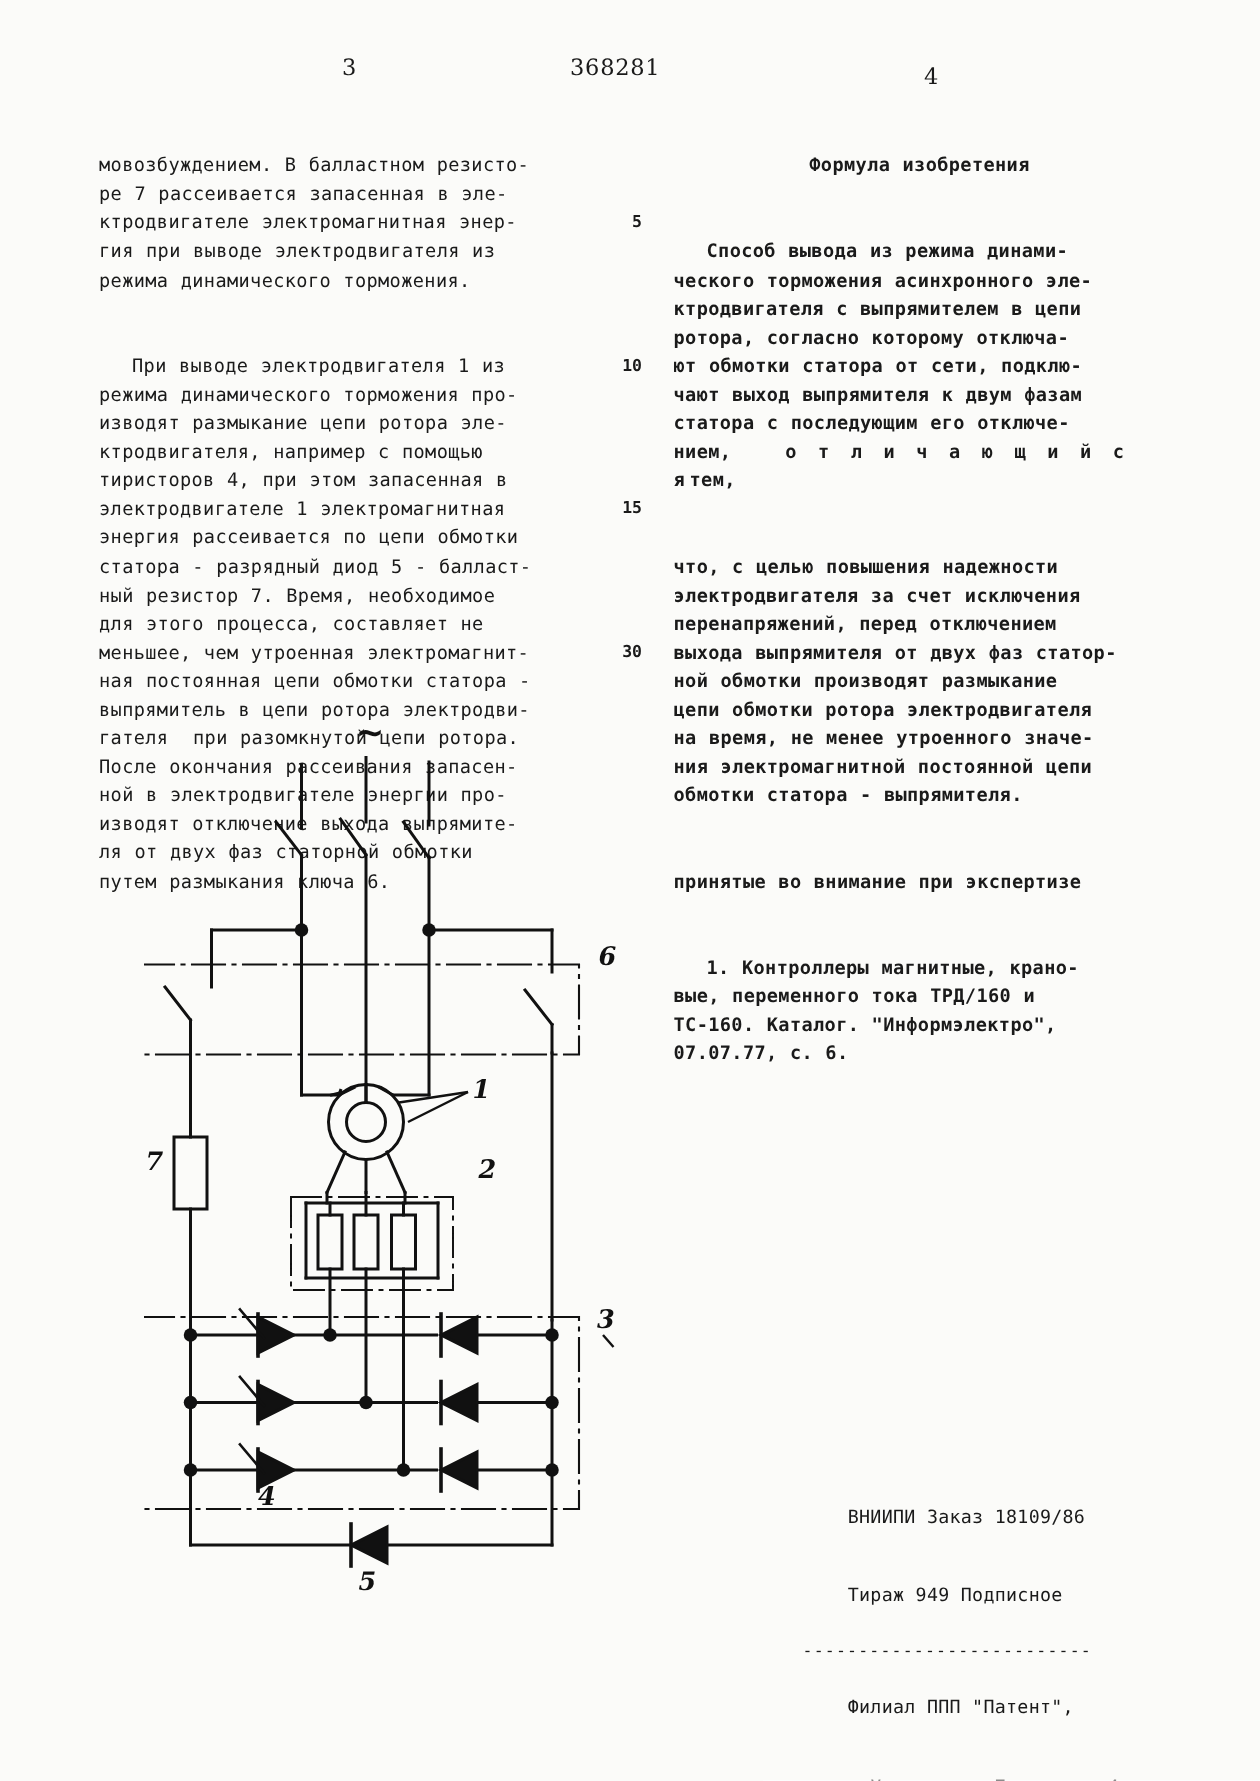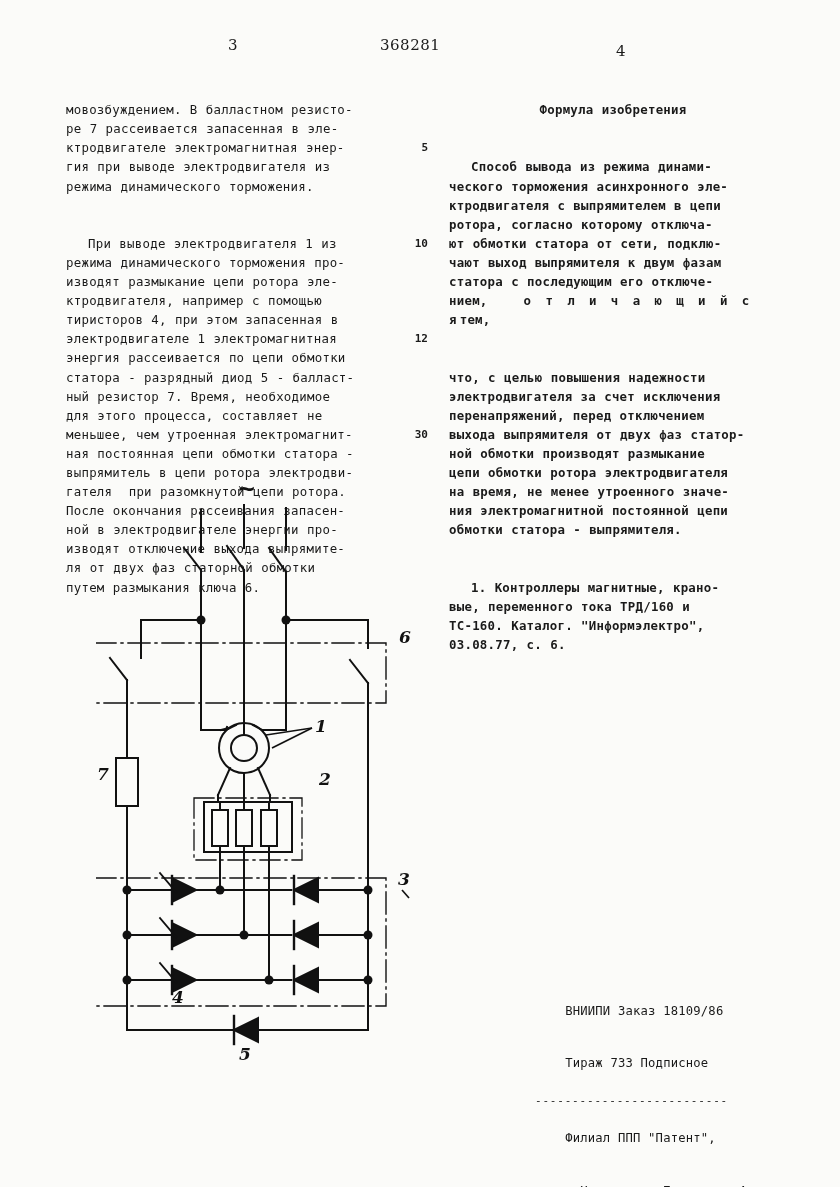--- a/index.html
+++ b/index.html
@@ -154,21 +154,21 @@
     <span>5</span>
     <span class="blank">.</span>
       <span class="blank">.</span>
       <span class="blank">.</span>
       <span class="blank">.</span>
     <span>10</span>
     <span class="blank">.</span>
       <span class="blank">.</span>
       <span class="blank">.</span>
       <span class="blank">.</span>
-    <span>12</span>
+    <span>15</span>
     <span class="blank">.</span>
       <span class="blank">.</span>
       <span class="blank">.</span>
       <span class="blank">.</span>
     <span>30</span>
   </div>
 
   <div class="col col-right">
     <p class="center">Формула изобретения</p>
     <p class="indent"><span>Способ вывода из режима динами-
@@ -181,30 +181,31 @@
 нием,</span><span class="spaced">о т л и ч а ю щ и й с я</span><span>тем,</span></p>
     <p>что, с целью повышения надежности
 электродвигателя за счет исключения
 перенапряжений, перед отключением
 выхода выпрямителя от двух фаз статор-
 ной обмотки производят размыкание
 цепи обмотки ротора электродвигателя
 на время, не менее утроенного значе-
 ния электромагнитной постоянной цепи
 обмотки статора - выпрямителя.</p>
+    <p>принятые во внимание при экспертизе</p>
     <p class="indent">1. Контроллеры магнитные, крано-
 вые, переменного тока ТРД/160 и
 ТС-160. Каталог. "Информэлектро",
-03.08.77, с. 6.</p>
+07.07.77, с. 6.</p>
   </div>
 
   <div class="imprint">
     <span>ВНИИПИ Заказ 18109/86</span>
     <br>
-    <span>Тираж 733 Подписное</span>
+    <span>Тираж 949 Подписное</span>
     <span class="rule">--------------------------</span>
     <span>Филиал ППП "Патент",</span>
     <br>
     <span>г.Ужгород,ул.Проектная,4</span>
   </div>
 
   <div class="figure">
     <svg width="400" height="600" viewBox="0 0 400 600" xmlns="http://www.w3.org/2000/svg">
       <g stroke="#111" stroke-width="2" fill="none" stroke-linecap="square">
 

